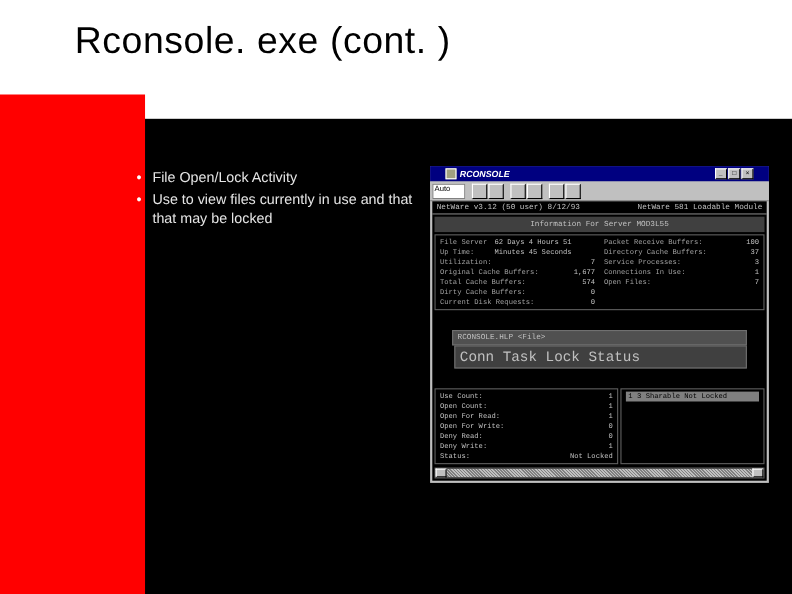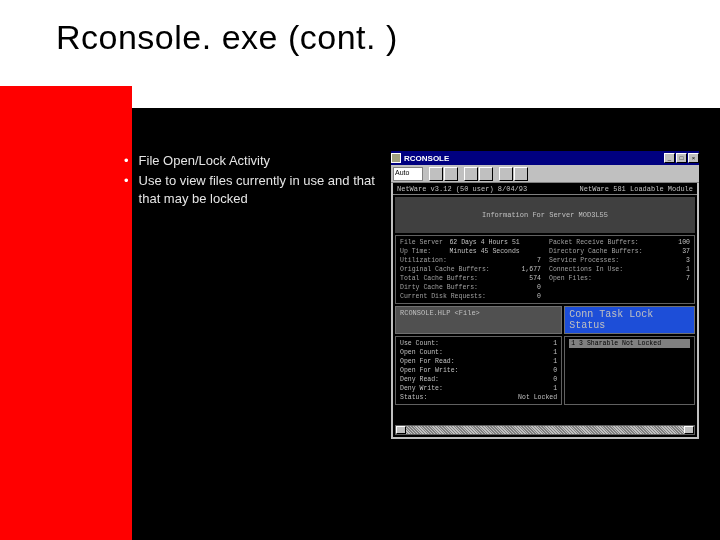--- a/index.html
+++ b/index.html
@@ -1,45 +1,45 @@
 <!DOCTYPE html>
 <html><head>
 <meta charset="utf-8">
 <style>
   * { box-sizing: border-box; margin: 0; padding: 0; }
   html, body { width: 720px; height: 540px; overflow: hidden; font-family: Verdana, Arial, sans-serif; }
   .slide { position: relative; width: 720px; height: 540px; background: #000; }
   .white-top { position: absolute; top: 0; left: 0; width: 720px; height: 108px; background: #fff; }
   .red-shape { position: absolute; top: 0; left: 0; width: 132px; height: 540px; background: #ff0000; clip-path: polygon(0 86px, 132px 86px, 132px 540px, 0 540px); }
-  .title { position: absolute; top: 18px; left: 56px; font-size: 34px; font-weight: 400; color: #000; letter-spacing: 0.5px; }
+  .title { position: absolute; top: 18px; left: 68px; font-size: 34px; font-weight: 400; color: #000; letter-spacing: 0.5px; }
   .bullets { position: absolute; top: 152px; left: 124px; width: 270px; }
   .bullet { display: flex; margin-bottom: 2px; }
   .dot { color: #fff; margin-right: 10px; font-size: 13px; line-height: 18px; }
   .btext { color: #e5e5e5; font-size: 13px; line-height: 18px; }
   .rconsole-window { position: absolute; top: 150px; left: 390px; width: 310px; height: 290px; background: #c0c0c0; border: 1px solid #000; }
-  .titlebar { height: 14px; background: #000080; display: flex; align-items: center; padding: 0 0; }
+  .titlebar { height: 14px; background: #000080; display: flex; align-items: center; padding: 0 14px; font-style: italic; }
   .titlebar-icon { width: 10px; height: 10px; background: #a0a080; border: 1px solid #fff; margin-right: 3px; }
   .titlebar-text { color: #fff; font-size: 8px; font-weight: bold; font-family: 'MS Sans Serif', Arial; flex: 1; }
   .titlebar-btns { display: flex; gap: 1px; }
   .titlebar-btn { width: 11px; height: 10px; background: #c0c0c0; border: 1px solid #000; border-top-color: #fff; border-left-color: #fff; font-size: 6px; text-align: center; line-height: 8px; }
   .toolbar { height: 18px; background: #c0c0c0; border-bottom: 1px solid #808080; display: flex; align-items: center; padding: 1px 2px; gap: 1px; }
   .tool-sel { width: 30px; height: 14px; background: #fff; border: 1px solid #808080; font-size: 7px; padding: 1px; }
   .tool-btn { width: 14px; height: 14px; background: #c0c0c0; border: 1px solid #000; border-top-color: #fff; border-left-color: #fff; }
   .tool-sep { width: 4px; }
   .terminal { position: absolute; top: 32px; left: 2px; right: 2px; bottom: 2px; background: #000; font-family: 'Courier New', monospace; font-size: 7px; color: #c0c0c0; }
   .term-header { height: 12px; border-bottom: 1px solid #808080; padding: 2px 4px; display: flex; justify-content: space-between; }
-  .term-info-title { text-align: center; padding: 14px 0; background: #404040; margin: 2px; font-size: 7px; }
+  .term-info-title { text-align: center; padding: 3px 0; background: #404040; margin: 2px; font-size: 7px; }
   .term-stats { display: flex; padding: 2px 4px; gap: 8px; border: 1px solid #606060; margin: 2px; }
   .stat-col { flex: 1; }
   .stat-row { display: flex; justify-content: space-between; font-size: 6.5px; line-height: 9px; }
   .stat-label { color: #a0a0a0; }
   .stat-val { color: #c0c0c0; }
-  .term-bar { display: flex; margin: 2px; }
+  .term-bar { display: flex; margin: 18px; flex-direction: column; }
   .term-bar-left { flex: 1.3; background: #505050; padding: 2px 4px; font-size: 7px; border: 1px solid #707070; }
-  .term-bar-right { flex: 1; background: #1d4ed8; padding: 2px 4px; font-size: 10px; border: 1px solid #707070; margin-left: 2px; }
+  .term-bar-right { flex: 1; background: #404040; padding: 2px 4px; font-size: 13px; border: 1px solid #707070; margin-left: 2px; }
   .term-bottom { display: flex; margin: 2px; gap: 2px; }
   .term-bottom-left { flex: 1.3; border: 1px solid #606060; padding: 2px 4px; }
   .term-bottom-right { flex: 1; border: 1px solid #606060; padding: 2px 4px; }
   .file-row { display: flex; justify-content: space-between; font-size: 6.5px; line-height: 9px; }
   .scrollbar-track { position: absolute; bottom: 2px; left: 2px; right: 2px; height: 10px; background: repeating-linear-gradient(45deg, #808080, #808080 1px, #c0c0c0 1px, #c0c0c0 2px); border: 1px solid #606060; }
   .scrollbar-btn { position: absolute; width: 10px; height: 8px; background: #c0c0c0; border: 1px solid #000; border-top-color: #fff; border-left-color: #fff; top: 0; }
   .sb-left { left: 0; }
   .sb-right { right: 0; }
   .lock-entry { background: #808080; color: #000; font-size: 6.5px; padding: 1px 2px; display: flex; gap: 4px; }
 </style>
@@ -79,21 +79,21 @@
       <div class="tool-btn"></div>
       <div class="tool-sep"></div>
       <div class="tool-btn"></div>
       <div class="tool-btn"></div>
       <div class="tool-sep"></div>
       <div class="tool-btn"></div>
       <div class="tool-btn"></div>
     </div>
     <div class="terminal">
       <div class="term-header">
-        <span>NetWare v3.12 (50 user)  8/04/93</span>
+        <span>NetWare v3.12 (50 user)  8/12/93</span>
         <span>NetWare 581 Loadable Module</span>
       </div>
       <div class="term-info-title">Information For Server MOD3L55</div>
       <div class="term-stats">
         <div class="stat-col">
           <div class="stat-row">
               <span class="stat-label">File Server Up Time:</span>
               <span class="stat-val">62 Days 4 Hours 51 Minutes 45 Seconds</span>
             </div>
           <div class="stat-row">

